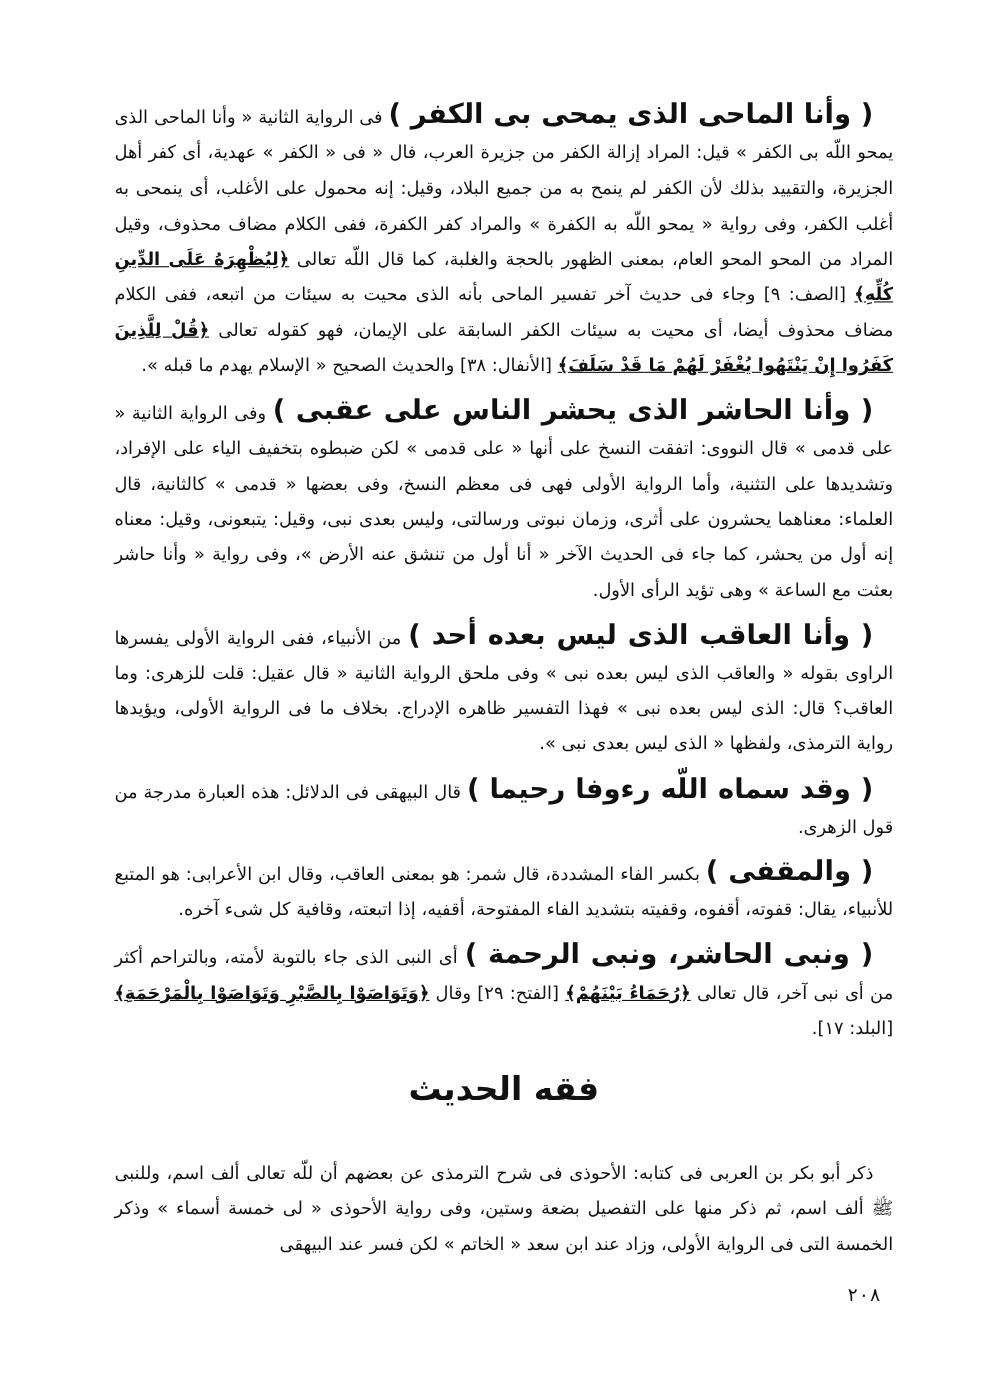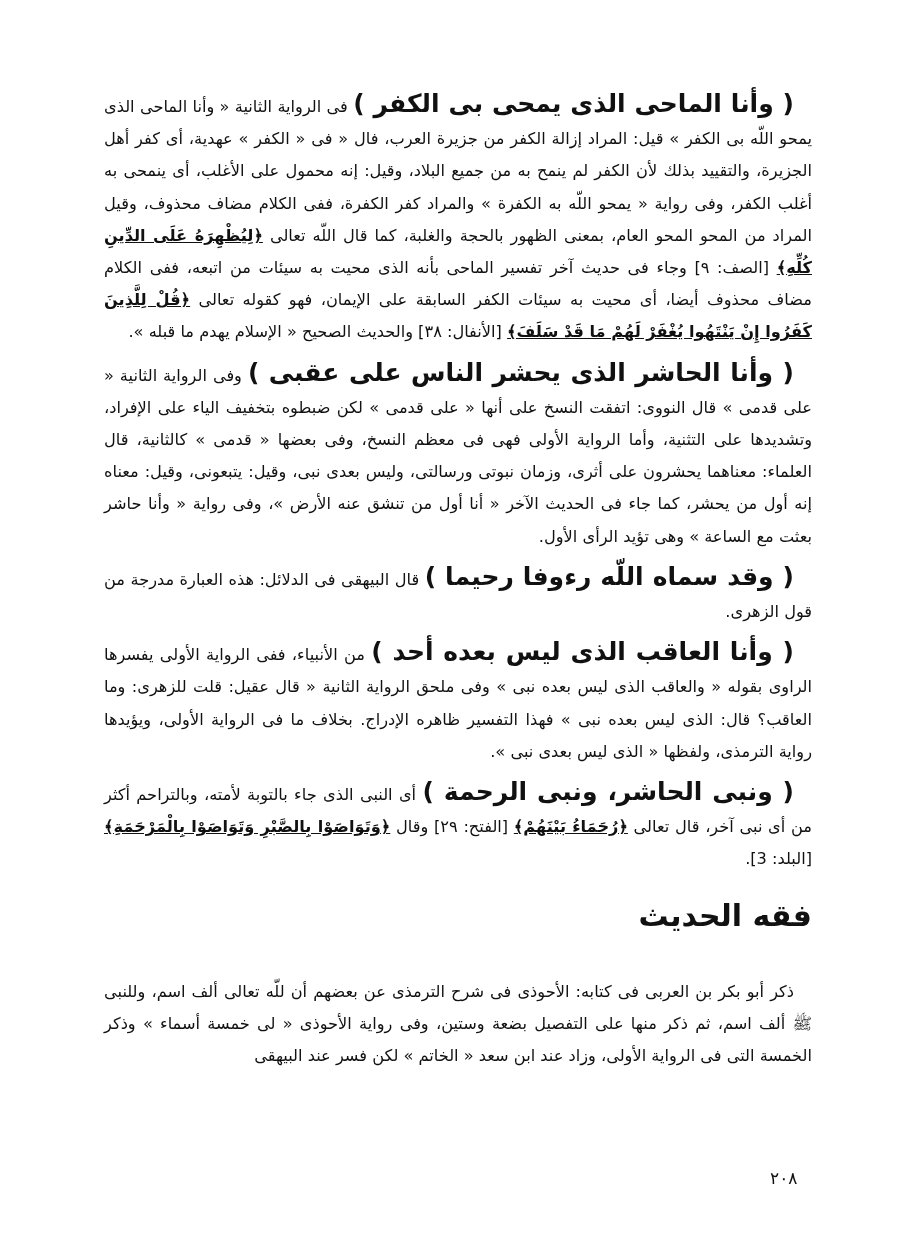--- a/index.html
+++ b/index.html
@@ -2,47 +2,50 @@
 <html><head>
 <meta charset="utf-8">
 <style>
   html, body { margin:0; padding:0; background:#ffffff; }
   body { width:906px; height:1259px; position:relative; overflow:hidden;
          font-family:"DejaVu Sans", sans-serif; color:#111; }
   .page { position:absolute; left:104px; top:88px; width:708px; direction:rtl; text-align:justify; }
   .para { font-size:16.2px; line-height:32.2px; margin:0 0 8px 0; text-indent:18px; text-align-last:right; }
   .lemma { font-weight:bold; font-size:25px; }
   .quran { font-weight:bold;text-decoration:underline; }
-  .heading { text-align:right; font-weight:bold; font-size:30px; margin:20px 0 40px 0; line-height:40px; }
-  .page-number { position:absolute; left:770px; top:1168px; font-size:17px; direction:rtl; font-family:Liberation Sans, sans-serif; }
+  .heading { text-align:center; font-weight:bold; font-size:30px; margin:20px 0 40px 0; line-height:40px; }
+  .page-number { position:absolute; left:770px; top:1168px; font-size:17px; direction:rtl; font-family:Liberation Mono, monospace; }
 </style>
 </head>
 <body>
 
 <div class="page">
 
   <p class="para">
     <span class="lemma">( وأنا الماحى الذى يمحى بى الكفر )</span><span> فى الرواية الثانية « وأنا الماحى الذى يمحو اللّه بى الكفر » قيل: المراد إزالة الكفر من جزيرة العرب، فال « فى « الكفر » عهدية، أى كفر أهل الجزيرة، والتقييد بذلك لأن الكفر لم ينمح به من جميع البلاد، وقيل: إنه محمول على الأغلب، أى ينمحى به أغلب الكفر، وفى رواية « يمحو اللّه به الكفرة » والمراد كفر الكفرة، ففى الكلام مضاف محذوف، وقيل المراد من المحو المحو العام، بمعنى الظهور بالحجة والغلبة، كما قال اللّه تعالى </span><span class="quran">﴿لِيُظْهِرَهُ عَلَى الدِّينِ كُلِّهِ﴾</span><span> [الصف: ٩] وجاء فى حديث آخر تفسير الماحى بأنه الذى محيت به سيئات من اتبعه، ففى الكلام مضاف محذوف أيضا، أى محيت به سيئات الكفر السابقة على الإيمان، فهو كقوله تعالى </span><span class="quran">﴿قُلْ لِلَّذِينَ كَفَرُوا إِنْ يَنْتَهُوا يُغْفَرْ لَهُمْ مَا قَدْ سَلَفَ﴾</span><span> [الأنفال: ٣٨] والحديث الصحيح « الإسلام يهدم ما قبله ».</span>
   </p>
 
   <p class="para">
     <span class="lemma">( وأنا الحاشر الذى يحشر الناس على عقبى )</span><span> وفى الرواية الثانية « على قدمى » قال النووى: اتفقت النسخ على أنها « على قدمى » لكن ضبطوه بتخفيف الياء على الإفراد، وتشديدها على التثنية، وأما الرواية الأولى فهى فى معظم النسخ، وفى بعضها « قدمى » كالثانية، قال العلماء: معناهما يحشرون على أثرى، وزمان نبوتى ورسالتى، وليس بعدى نبى، وقيل: يتبعونى، وقيل: معناه إنه أول من يحشر، كما جاء فى الحديث الآخر « أنا أول من تنشق عنه الأرض »، وفى رواية « وأنا حاشر بعثت مع الساعة » وهى تؤيد الرأى الأول.</span>
   </p>
 
   <p class="para">
+    <span class="lemma">( وأنا العاقب الذى ليس بعده أحد )</span><span> من الأنبياء، ففى الرواية الأولى يفسرها الراوى بقوله « والعاقب الذى ليس بعده نبى » وفى ملحق الرواية الثانية « قال عقيل: قلت للزهرى: وما العاقب؟ قال: الذى ليس بعده نبى » فهذا التفسير ظاهره الإدراج. بخلاف ما فى الرواية الأولى، ويؤيدها رواية الترمذى، ولفظها « الذى ليس بعدى نبى ».</span>
+  </p>
+
+  <p class="para">
     <span class="lemma">( وقد سماه اللّه رءوفا رحيما )</span><span> قال البيهقى فى الدلائل: هذه العبارة مدرجة من قول الزهرى.</span>
   </p>
 
   <p class="para">
-    <span class="lemma">( وأنا العاقب الذى ليس بعده أحد )</span><span> من الأنبياء، ففى الرواية الأولى يفسرها الراوى بقوله « والعاقب الذى ليس بعده نبى » وفى ملحق الرواية الثانية « قال عقيل: قلت للزهرى: وما العاقب؟ قال: الذى ليس بعده نبى » فهذا التفسير ظاهره الإدراج. بخلاف ما فى الرواية الأولى، ويؤيدها رواية الترمذى، ولفظها « الذى ليس بعدى نبى ».</span>
+    <span class="lemma">( والمقفى )</span><span> بكسر الفاء المشددة، قال شمر: هو بمعنى العاقب، وقال ابن الأعرابى: هو المتبع للأنبياء، يقال: قفوته، أقفوه، وقفيته بتشديد الفاء المفتوحة، أقفيه، إذا اتبعته، وقافية كل شىء آخره.</span>
   </p>
 
-
   <p class="para">
-    <span class="lemma">( ونبى الحاشر، ونبى الرحمة )</span><span> أى النبى الذى جاء بالتوبة لأمته، وبالتراحم أكثر من أى نبى آخر، قال تعالى </span><span class="quran">﴿رُحَمَاءُ بَيْنَهُمْ﴾</span><span> [الفتح: ٢٩] وقال </span><span class="quran">﴿وَتَوَاصَوْا بِالصَّبْرِ وَتَوَاصَوْا بِالْمَرْحَمَةِ﴾</span><span> [البلد: 3].</span>
+    <span class="lemma">( ونبى الحاشر، ونبى الرحمة )</span><span> أى النبى الذى جاء بالتوبة لأمته، وبالتراحم أكثر من أى نبى آخر، قال تعالى </span><span class="quran">﴿رُحَمَاءُ بَيْنَهُمْ﴾</span><span> [الفتح: ٢٩] وقال </span><span class="quran">﴿وَتَوَاصَوْا بِالصَّبْرِ وَتَوَاصَوْا بِالْمَرْحَمَةِ﴾</span><span> [البلد: ١٧].</span>
   </p>
 
   <h2 class="heading">فقه الحديث</h2>
 
   <p class="para">ذكر أبو بكر بن العربى فى كتابه: الأحوذى فى شرح الترمذى عن بعضهم أن للّه تعالى ألف اسم، وللنبى ﷺ ألف اسم، ثم ذكر منها على التفصيل بضعة وستين، وفى رواية الأحوذى « لى خمسة أسماء » وذكر الخمسة التى فى الرواية الأولى، وزاد عند ابن سعد « الخاتم » لكن فسر عند البيهقى</p>
 </div>
 
 <div class="page-number">٢٠٨</div>
 
 </body></html>

